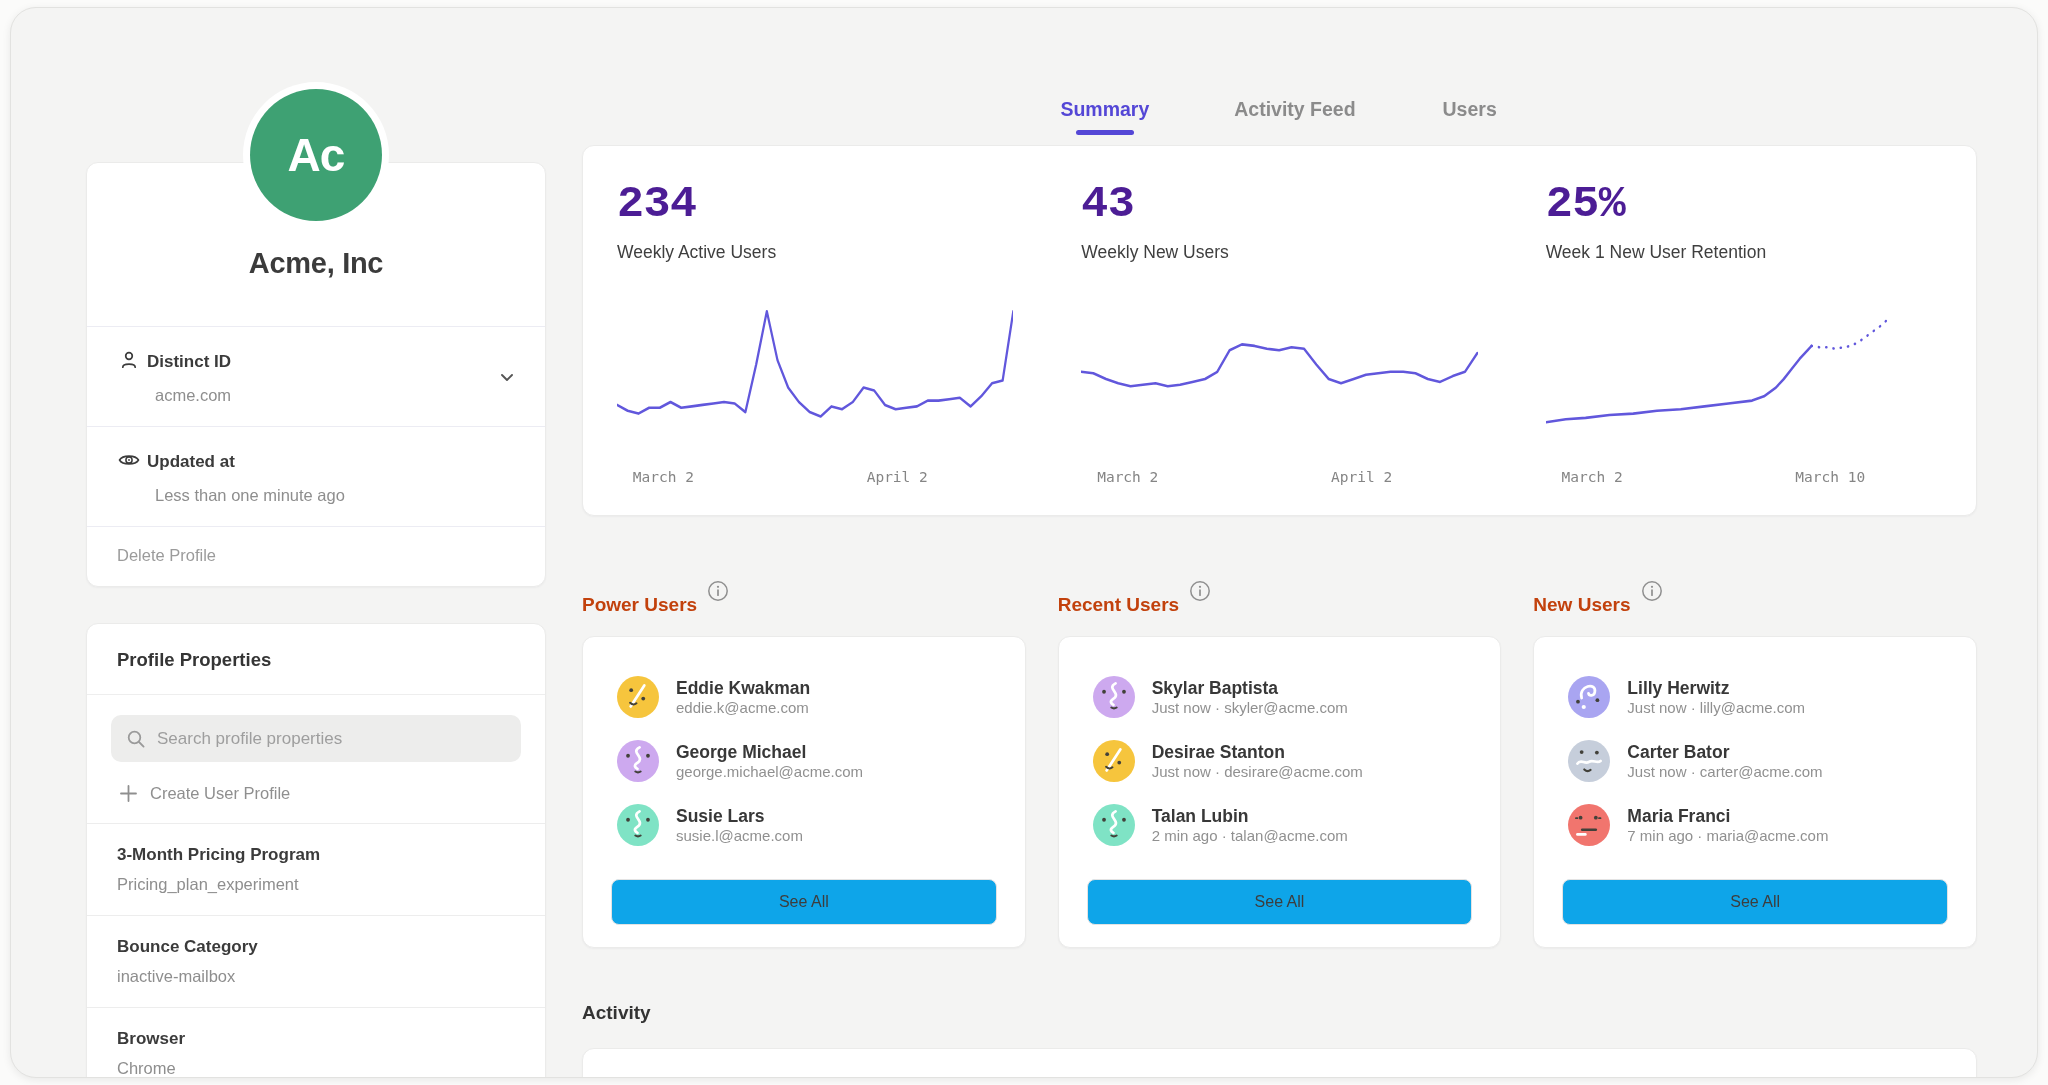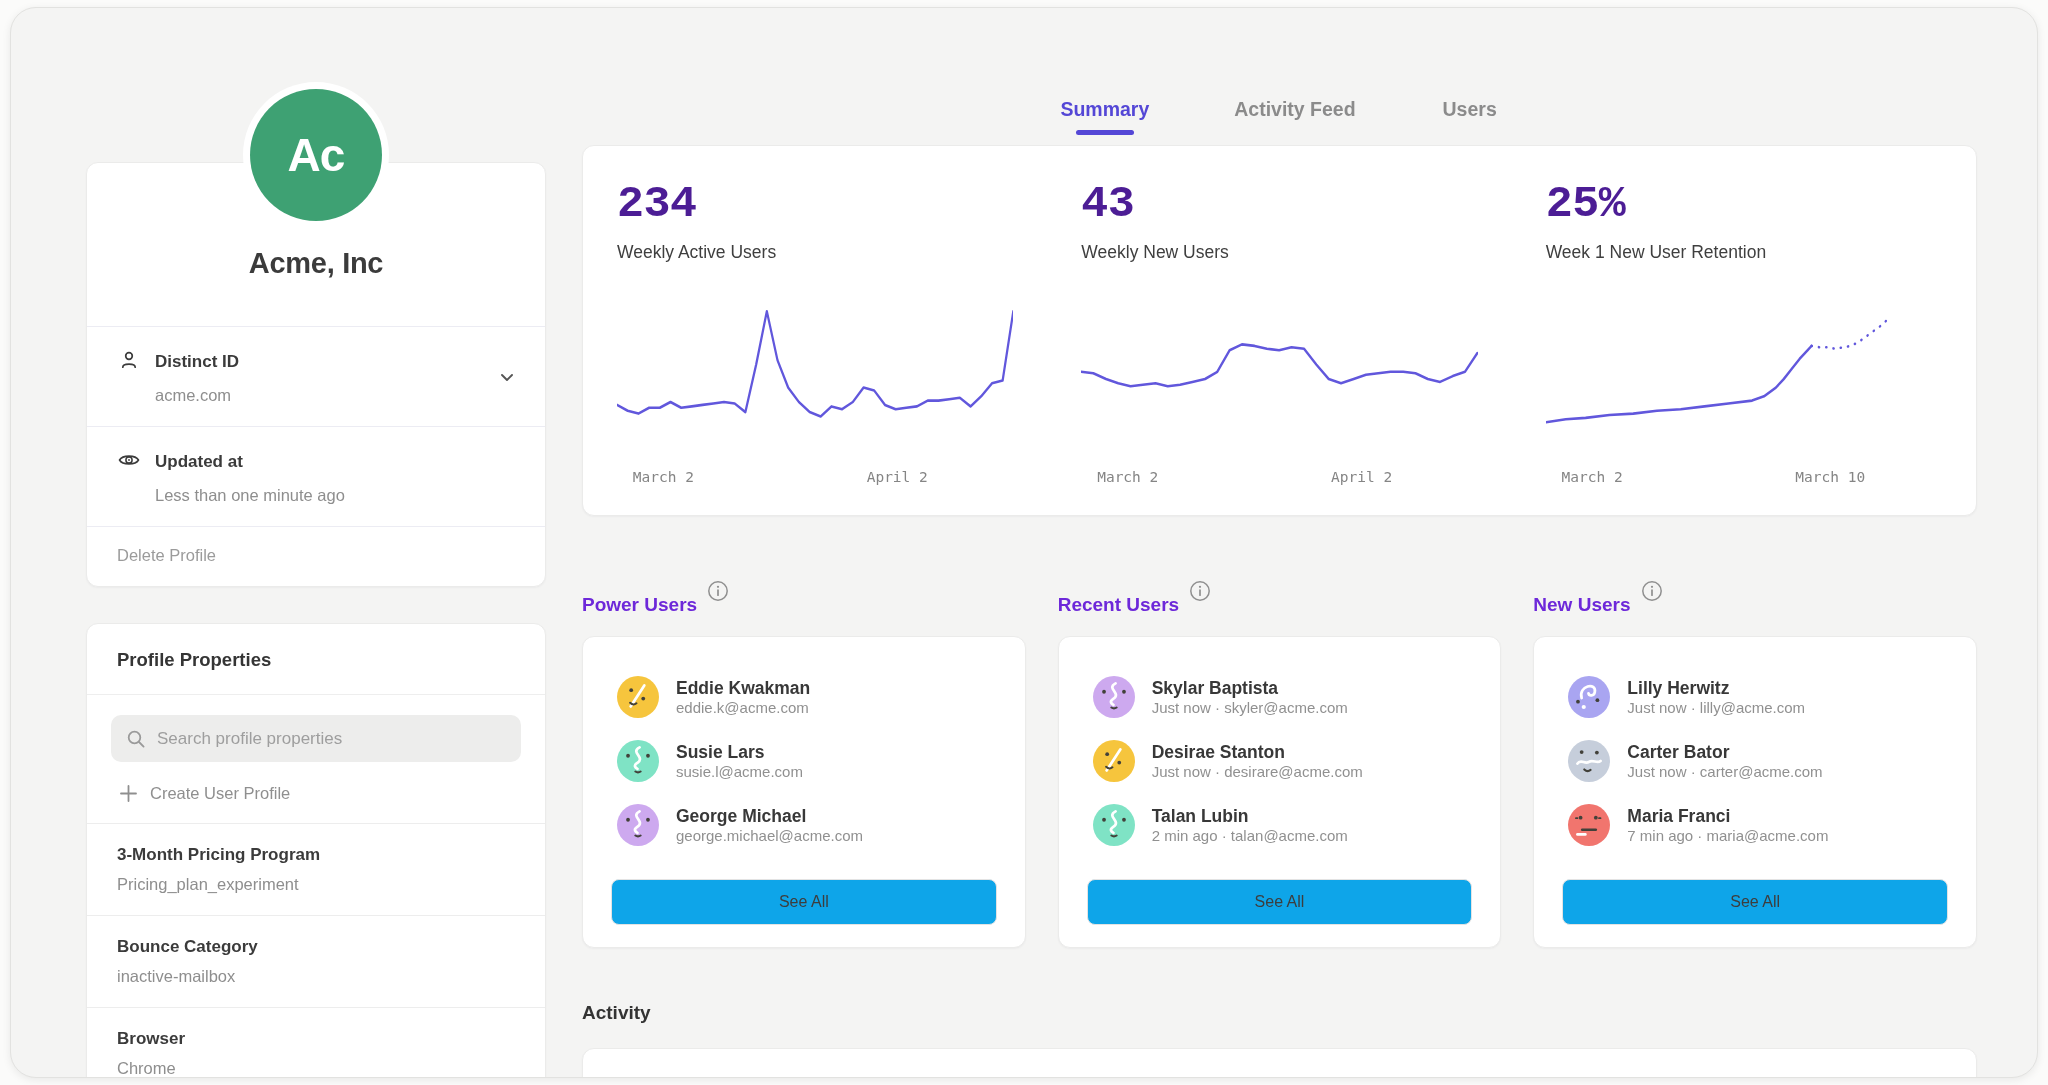--- a/index.html
+++ b/index.html
@@ -17,21 +17,21 @@
     display:flex; align-items:center; justify-content:center; }
   .avatar-circle { width:132px; height:132px; border-radius:50%;
     display:flex; align-items:center; justify-content:center;
     color:#fff; font-size:46px; font-weight:700; letter-spacing:-1px; }
   .card { background:#ffffff; border-radius:12px; border:1px solid #ebebea;
     box-shadow:0 1px 2px rgba(25,25,50,.04); }
   .identity-card { padding-top:84px; overflow:hidden; }
   .company-name { text-align:center; font-size:29px; font-weight:700; color:#3b3b3b;
     letter-spacing:-.3px; padding-bottom:46px; }
   .id-row { border-top:1px solid #ececf3; padding:21px 30px; position:relative; }
-  .id-row-head { display:flex; align-items:center; gap:14px; }
+  .id-row-head { display:flex; align-items:center; gap:6px; }
   .id-row-label { font-size:17px; font-weight:700; color:#3b3b3b; }
   .id-row-value { font-size:16.5px; color:#8e8e8e; margin:10px 0 0 38px; }
   .row-chevron { position:absolute; right:26px; top:50%; margin-top:-12px; width:24px; height:24px; cursor:pointer; }
   .delete-row { border-top:1px solid #ececf3; padding:19px 30px 21px 30px;
     font-size:16.5px; color:#9b9b9b; cursor:pointer; }
   .props-card { margin-top:36px; overflow:hidden; }
   .props-title { font-size:18.5px; font-weight:700; color:#353535; padding:25px 30px 23px 30px; }
   .props-search-wrap { border-top:1px solid #eeeeee; padding:20px 24px 6px 24px; }
   .search-box { display:flex; align-items:center; gap:10px; background:#ededec;
     border-radius:10px; height:47px; padding:0 14px; }
@@ -57,21 +57,21 @@
   .stat-value { font-size:45px; font-weight:700; color:#4c1d95; letter-spacing:-.5px; line-height:1;font-family:Liberation Mono, monospace; }
   .stat-label { font-size:17.5px; color:#3f3f3f; margin-top:15px; }
   .spark-wrap { margin-top:36px; position:relative; }
   .spark-wrap svg { display:block; width:100%; height:160px; }
   .axis-row { position:relative; height:26px; margin-top:10px; }
   .axis-label { position:absolute; top:0; font-family:"DejaVu Sans Mono",monospace;
     font-size:14.5px; color:#858585; white-space:nowrap; }
 
   .sections-row { display:grid; grid-template-columns:1fr 1fr 1fr; gap:32px; margin-top:54px; }
   .section-head { display:flex; align-items:center; gap:10px; margin-bottom:20px; }
-  .section-title { font-size:19px; font-weight:700; color:#6d28d9;margin-top:24px; }
+  .section-title { font-size:19px; font-weight:700; color:#c2410c;margin-top:24px; }
   .users-card { padding:28px 28px 22px 28px; }
   .user-item { display:flex; align-items:center; gap:17px; padding:11px 6px; cursor:pointer; border-radius:8px; }
   .user-avatar { width:42px; height:42px; flex:0 0 42px; }
   .user-name { font-size:17.5px; font-weight:700; color:#383838; }
   .user-sub { font-size:15px; color:#909090; }
   .see-all { margin-top:22px; height:46px; width:100%; background:#0ea5e9;
     border:1px solid #e3e3e3; border-radius:8px; font-size:16px; font-weight:500;
     color:#3d3d3d; cursor:pointer; font-family:inherit; display:flex; align-items:center; justify-content:center; }
 
   .activity-title { font-size:19px; font-weight:700; color:#333; margin-top:54px; }
@@ -235,42 +235,42 @@
                     <circle cx="25" cy="21.5" r="1.8" fill="#42413a"></circle>
                     <path d="M12.5 25.5 Q15.5 28.5 18.5 26" stroke="#42413a" stroke-width="2" fill="none" stroke-linecap="round"></path>
                   </svg></span>
                 <div class="user-text">
                   <div class="user-name">Eddie Kwakman</div>
                   <div class="user-sub">eddie.k@acme.com</div>
                 </div>
               </div>
               <div class="user-item">
                 <span class="user-avatar"><svg width="42" height="42" viewBox="0 0 40 40">
+                    <circle cx="20" cy="20" r="20" fill="#cda9ef"></circle>
+                    <path d="M21.5 7 C12 12 28 16.5 19 22 C15.5 24.3 17.5 26.5 19.5 27.5" stroke="#fff" stroke-width="2.6" fill="none" stroke-linecap="round"></path>
+                    <circle cx="10.5" cy="15" r="1.8" fill="#42413a"></circle>
+                    <circle cx="29.5" cy="15" r="1.8" fill="#42413a"></circle>
+                    <path d="M17.5 30 Q20 31.8 22.5 30" stroke="#42413a" stroke-width="2" fill="none" stroke-linecap="round"></path>
+                  </svg></span>
+                <div class="user-text">
+                  <div class="user-name">George Michael</div>
+                  <div class="user-sub">george.michael@acme.com</div>
+                </div>
+              </div>
+              <div class="user-item">
+                <span class="user-avatar"><svg width="42" height="42" viewBox="0 0 40 40">
                     <circle cx="20" cy="20" r="20" fill="#7fe3c5"></circle>
                     <path d="M21.5 7 C12 12 28 16.5 19 22 C15.5 24.3 17.5 26.5 19.5 27.5" stroke="#fff" stroke-width="2.6" fill="none" stroke-linecap="round"></path>
                     <circle cx="10.5" cy="15" r="1.8" fill="#42413a"></circle>
                     <circle cx="29.5" cy="15" r="1.8" fill="#42413a"></circle>
                     <path d="M17.5 30 Q20 31.8 22.5 30" stroke="#42413a" stroke-width="2" fill="none" stroke-linecap="round"></path>
                   </svg></span>
                 <div class="user-text">
                   <div class="user-name">Susie Lars</div>
                   <div class="user-sub">susie.l@acme.com</div>
-                </div>
-              </div>
-              <div class="user-item">
-                <span class="user-avatar"><svg width="42" height="42" viewBox="0 0 40 40">
-                    <circle cx="20" cy="20" r="20" fill="#cda9ef"></circle>
-                    <path d="M21.5 7 C12 12 28 16.5 19 22 C15.5 24.3 17.5 26.5 19.5 27.5" stroke="#fff" stroke-width="2.6" fill="none" stroke-linecap="round"></path>
-                    <circle cx="10.5" cy="15" r="1.8" fill="#42413a"></circle>
-                    <circle cx="29.5" cy="15" r="1.8" fill="#42413a"></circle>
-                    <path d="M17.5 30 Q20 31.8 22.5 30" stroke="#42413a" stroke-width="2" fill="none" stroke-linecap="round"></path>
-                  </svg></span>
-                <div class="user-text">
-                  <div class="user-name">George Michael</div>
-                  <div class="user-sub">george.michael@acme.com</div>
                 </div>
               </div>
               <button class="see-all">See All</button>
             </div>
           </div>
           <div class="section-col">
             <div class="section-head">
               <span class="section-title">Recent Users</span>
               <span class="section-info"><svg width="22" height="22" viewBox="0 0 22 22" fill="none">
                   <circle cx="11" cy="11" r="9.2" stroke="#8f8f8f" stroke-width="1.5"></circle>

